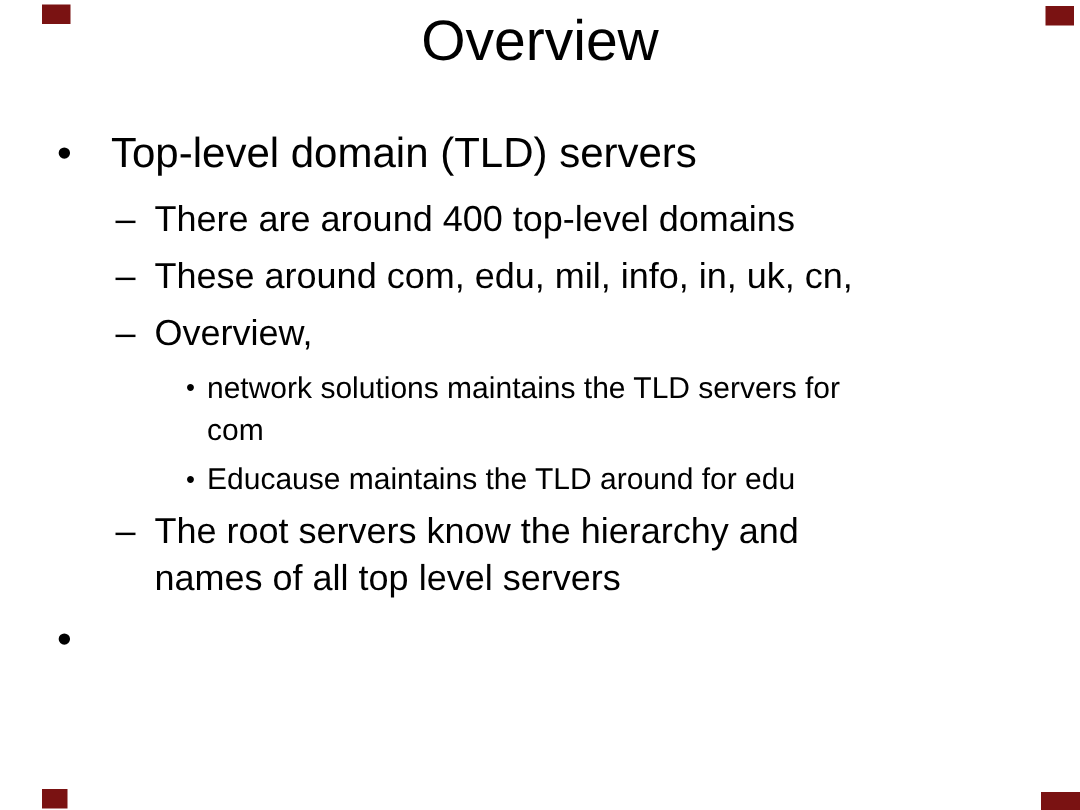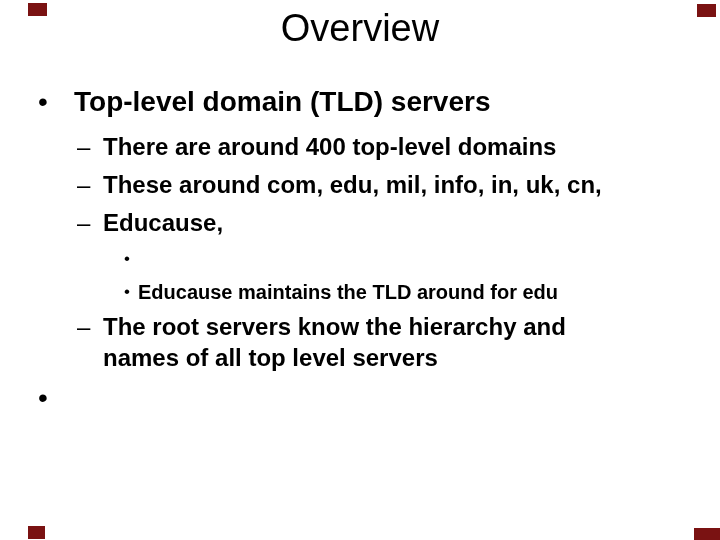--- a/index.html
+++ b/index.html
@@ -24,21 +24,21 @@
     text-align:center;
     font-size:38px;line-height:42px;
     font-weight:400;
     letter-spacing:0px;
   }
   .content{
     position:absolute;top:84px;left:0;width:720px;
   }
   .item{display:flex;align-items:flex-start;}
   .item .marker{flex:0 0 auto;}
-  .item .text{flex:0 1 auto;white-space:pre-line;font-weight:bold;}
+  .item .text{flex:0 1 auto;white-space:pre-line;}
   .l1{font-size:28px;line-height:35px;margin:0 0 12px 36px;}
   .l1 .marker{width:36px;padding-left:2px;}
   .l2{font-size:24px;line-height:31px;margin:0 0 7px 77px;}
   .l2 .marker{width:26px;}
   .l3{font-size:20px;line-height:28px;margin:0 0 5px 124px;}
   .l3 .marker{width:14px;font-size:17px;line-height:28px;}
   .gap-before{margin-top:3px;}
 </style>
 </head>
 <body>
@@ -64,25 +64,27 @@
       <span class="text">There are around 400 top-level domains</span>
     </div>
 
     <div class="item l2">
       <span class="marker">–</span>
       <span class="text">These around com, edu, mil, info, in, uk, cn,</span>
     </div>
 
     <div class="item l2">
       <span class="marker">–</span>
-      <span class="text">Educause,</span>
+      <span class="text">Overview,</span>
     </div>
 
     <div class="item l3 gap-before">
       <span class="marker">•</span>
+      <span class="text">network solutions maintains the TLD servers for
+com</span>
     </div>
 
     <div class="item l3">
       <span class="marker">•</span>
       <span class="text">Educause maintains the TLD around for edu</span>
     </div>
 
     <div class="item l2 gap-before">
       <span class="marker">–</span>
       <span class="text">The root servers know the hierarchy and

